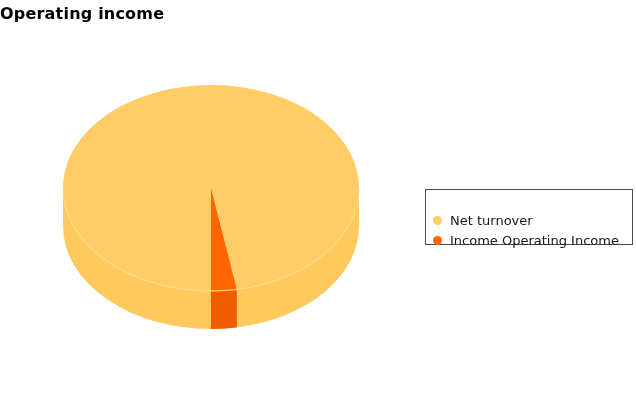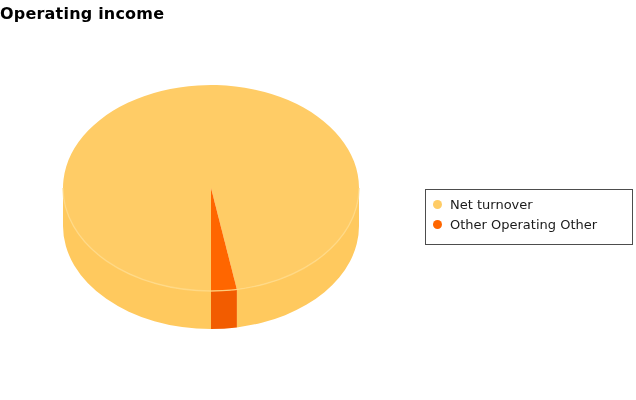--- a/index.html
+++ b/index.html
@@ -49,21 +49,21 @@
 
   #legend-box {
     position: absolute;
     left: 425px;
     top: 189px;
     width: 208px;
     height: 56px;
     border: 1px solid #4d4d4d;
     background: #ffffff;
     box-sizing: border-box;
-    padding: 4px 0 0 0;
+    padding: 20px 0 0 0;
   }
 
   .legend-row {
     display: flex;
     align-items: center;
     height: 20px;
     padding-left: 7px;
   }
 
   .legend-swatch {
@@ -120,18 +120,18 @@
 
   <div id="legend-box">
 
     <div class="legend-row">
       <span class="legend-swatch" style="background:#ffcc66"></span>
       <span class="legend-label">Net turnover</span>
     </div>
 
     <div class="legend-row">
       <span class="legend-swatch" style="background:#ff6600"></span>
-      <span class="legend-label">Other Operating Other</span>
+      <span class="legend-label">Income Operating Income</span>
     </div>
 
   </div>
 
 </div>
 
 </body></html>

